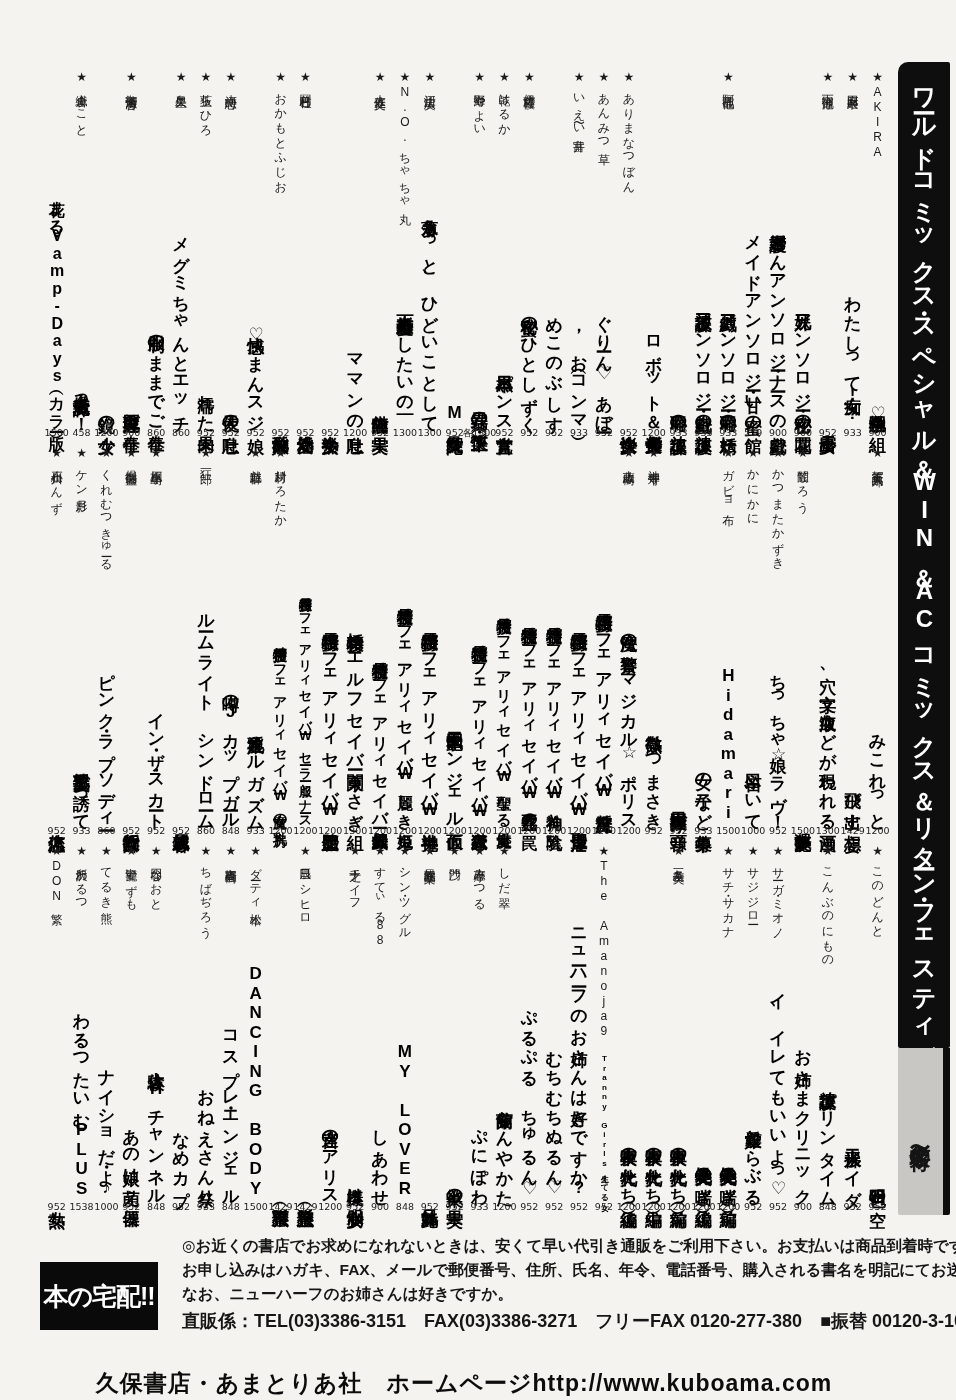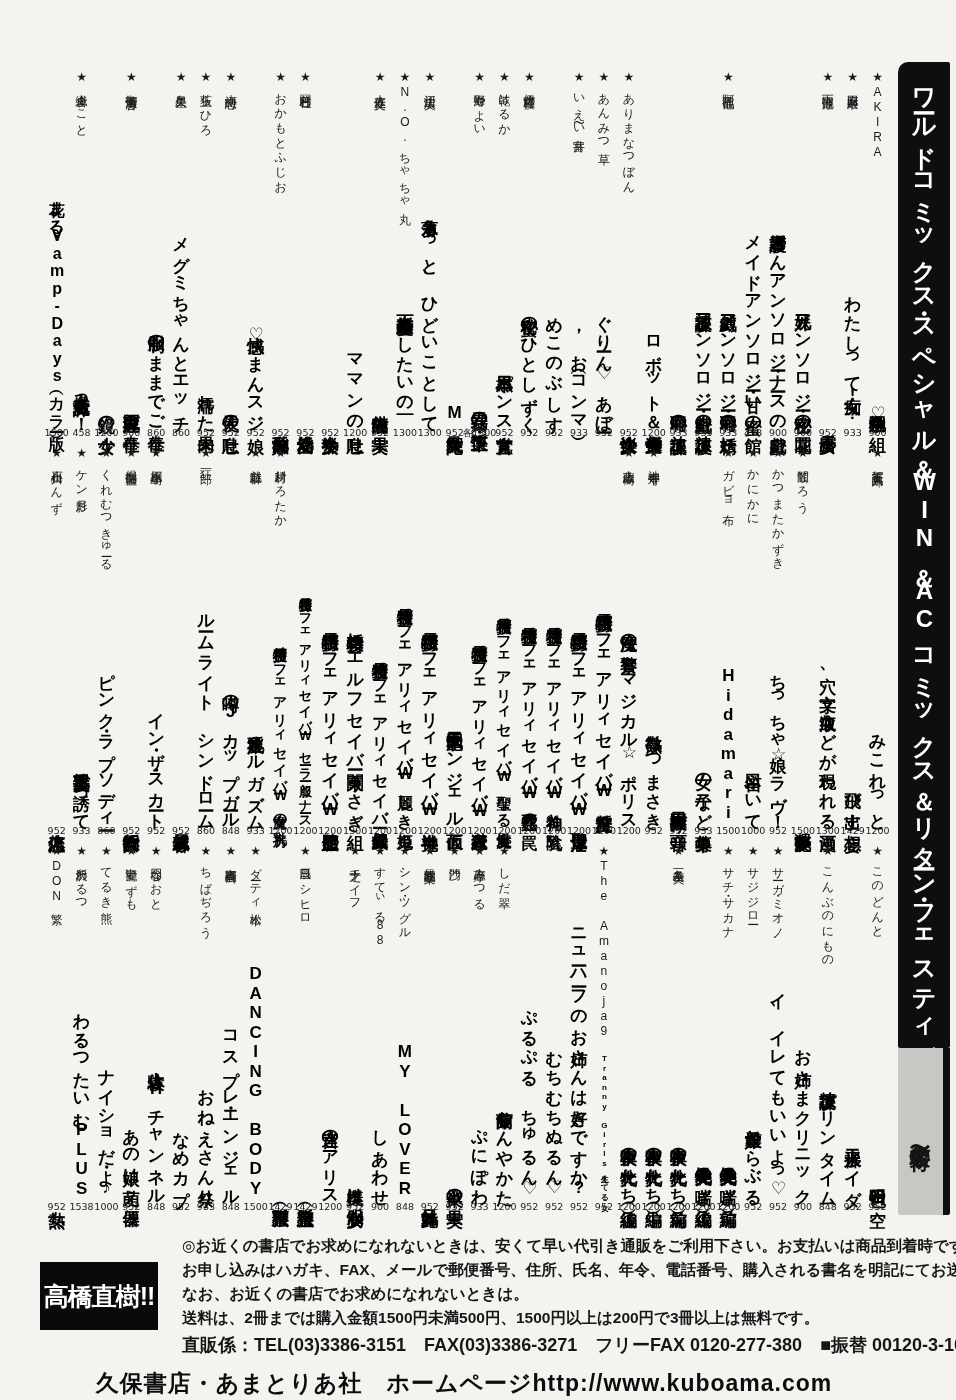--- a/index.html
+++ b/index.html
@@ -126,21 +126,21 @@
         <div class="titlebox">
           <span class="vtext title" style="font-size: 17px;">看護婦さんアンソロジー・ナースの蜜戯</span>
         </div>
         <span class="price">900</span>
       </div>
       <div class="col">
         <span class="vtext author"></span>
         <div class="titlebox">
           <span class="vtext title" style="font-size: 17px;">メイドアンソロジー・甘い蜜の館</span>
         </div>
-        <span class="price">493</span>
+        <span class="price">559</span>
       </div>
       <div class="col">
         <span class="vtext author">★阿乱霊他</span>
         <div class="titlebox">
           <span class="vtext title" style="font-size: 17px;">縛戯アンソロジー・恥辱の妖精</span>
         </div>
         <span class="price">933</span>
       </div>
       <div class="col">
         <span class="vtext author"></span>
@@ -817,25 +817,24 @@
     <div class="banner-black">
       <span class="banner-text" style="font-size: 24px;">ワールドコミックス・スペシャル＆WIN＆ACコミックス＆リターン・フェスティバル</span>
     </div>
     <div class="banner-index">
       <span class="banner-index-text">作家名㋐〜㋟行</span>
     </div>
   </div>
 
   <div class="footer">
     <div class="mail-box">
-      <span>高橋直樹!!</span>
+      <span>本の宅配!!</span>
     </div>
     <div class="info">
       <div class="info-line">◎お近くの書店でお求めになれないときは、安くて早い代引き通販をご利用下さい。お支払いは商品到着時です。</div>
       <div class="info-line">お申し込みはハガキ、FAX、メールで郵便番号、住所、氏名、年令、電話番号、購入される書名を明記にてお送りください。</div>
-      <div class="info-line">なお、お近くの書店でお求めになれないときは。</div>
-      <div class="info-line">送料は、2冊までは購入金額1500円未満500円、1500円以上は200円で3冊以上は無料です。</div>
+      <div class="info-line">なお、ニューハーフのお姉さんは好きですか。</div>
       <div class="contact-line">直販係：TEL(03)3386-3151　FAX(03)3386-3271　フリーFAX 0120-277-380　■振替 00120-3-10756</div>
     </div>
     <div class="publisher-line">久保書店・あまとりあ社　ホームページhttp://www.kuboama.com</div>
   </div>
 
 </div>
 
 </body></html>

